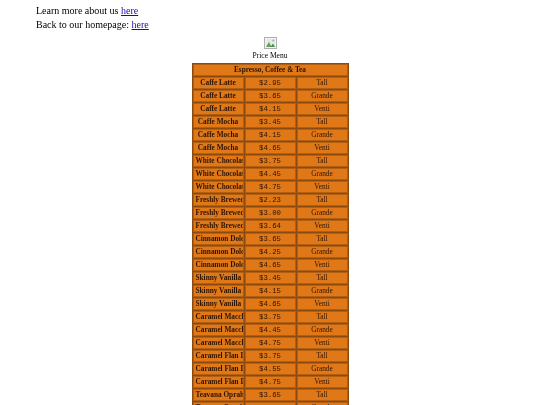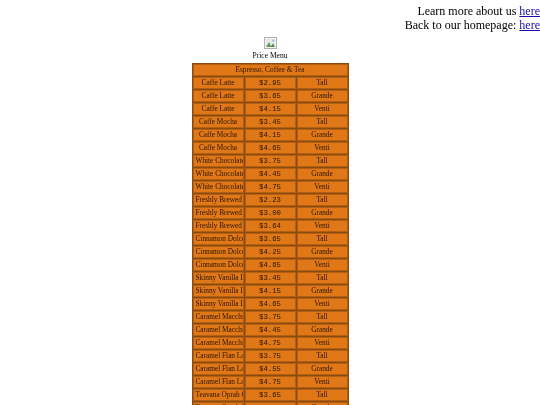--- a/index.html
+++ b/index.html
@@ -14,24 +14,25 @@
     font-family: "Liberation Serif", "DejaVu Serif", serif;
     font-size: 7.5px;
     color: #000000;
   }
   .page {
     width: 540px;
     padding-top: 4px;
     box-sizing: border-box;
   }
   .intro-line {
-    text-align: right;
-    font-size: 12px;
+    text-align: left;
+    font-size: 10px;
     line-height: 14px;
     color: #000;
+    padding-left: 36px;
   }
   .intro-line a {
     color: #1a0dab;
     text-decoration: underline;
   }
   .figure-block {
     text-align: center;
     margin-top: 5px;
   }
   .broken-image {
@@ -65,25 +66,25 @@
     background: #e07818;
     color: #2b1404;
     font-size: 7.3px;
     line-height: 8px;
     padding: 1px 2px;
     text-align: center;
     white-space: nowrap;
     overflow: hidden;
     border: 1px solid #b35f12;
   }
-  td.col-item { width: 113px; }
+  td.col-item { width: 113px; font-weight: bold; }
   td.col-price { width: 21px; font-family: Liberation Mono, monospace; }
   td.col-size  { width: 21px; }
   td.section-header {
-    font-weight: normal;
+    font-weight: bold;
   }
 </style>
 </head>
 <body>
 
 <div class="page">
 
   <div class="intro-line">
     <span>Learn more about us </span><a href="#">here</a>
   </div>

